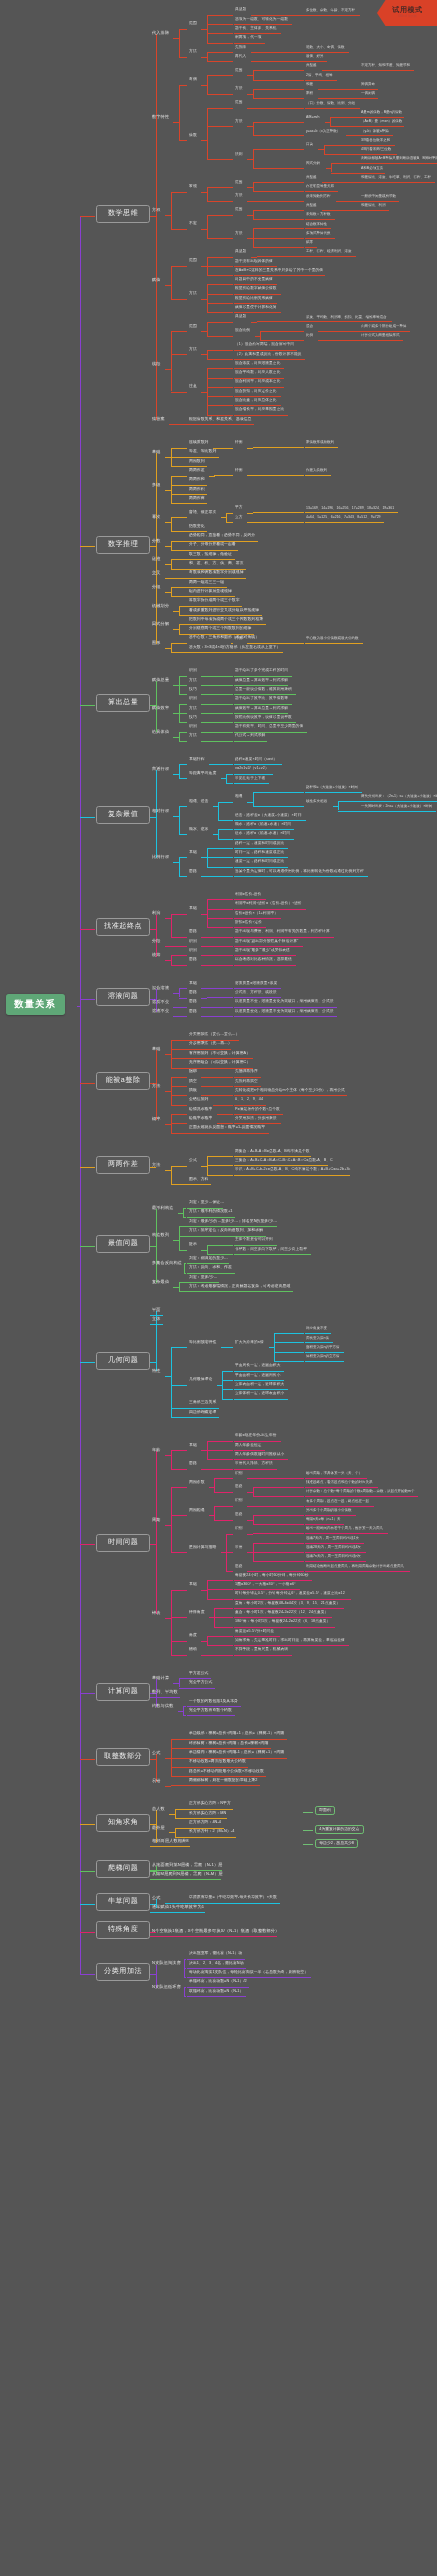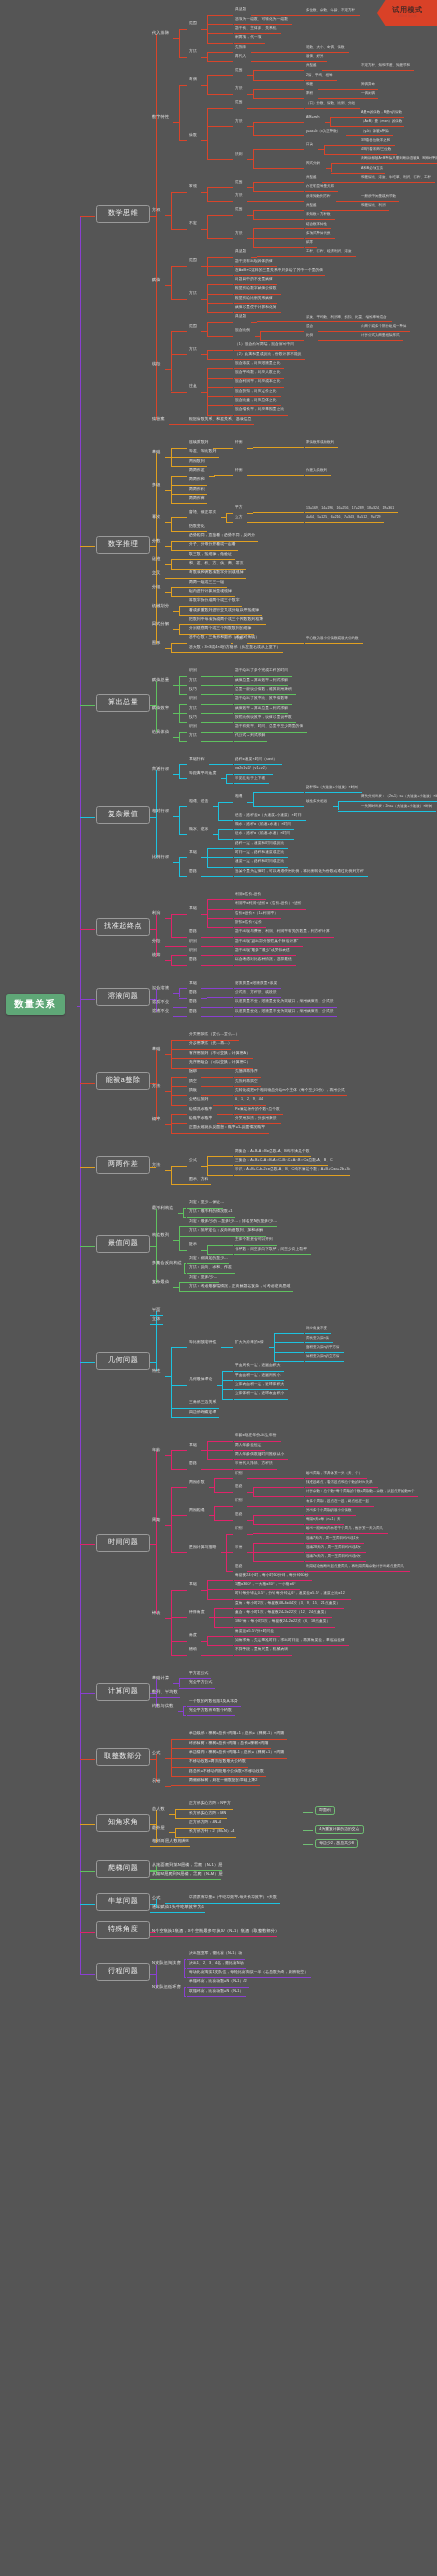--- a/index.html
+++ b/index.html
@@ -1277,21 +1277,21 @@
     <div class="ul" style="left: 187px; top: 1903px; width: 93px; border-top-color: rgb(28, 195, 224);"></div>
     <div class="ln h" style="left: 156px; top: 1912px; border-top-color: rgb(28, 195, 224);"></div>
     <div class="node lvl-2" style="left: 152px; top: 1905px; font-size: 4.1px;">通常赋值1头牛吃草效率为1</div>
     <div class="ul" style="left: 150px; top: 1912px; width: 55px; border-top-color: rgb(28, 195, 224);"></div>
     <div class="node lvl-1" style="left: 96px; top: 1921px; width: 39px;">特殊角度</div>
     <div class="ln h" style="left: 149px; top: 1932px; width: 6.6px; border-top-color: rgb(224, 35, 106);"></div>
     <div class="ln v" style="left: 156px; top: 1932px; height: 0px; border-left-color: rgb(224, 35, 106);"></div>
     <div class="ln h" style="left: 156px; top: 1936px; border-top-color: rgb(224, 35, 106);"></div>
     <div class="node lvl-2" style="left: 152px; top: 1929px; font-size: 4.1px;">N个空瓶换1瓶酒，X个空瓶最多可换X/（N-1）瓶酒（取整数部分）</div>
     <div class="ul" style="left: 150px; top: 1936px; width: 127px; border-top-color: rgb(224, 35, 106);"></div>
-    <div class="node lvl-1" style="left: 96px; top: 1963px; width: 39px;">行程问题</div>
+    <div class="node lvl-1" style="left: 96px; top: 1963px; width: 39px;">分类用加法</div>
     <div class="ln h" style="left: 149px; top: 1974px; width: 6.6px; border-top-color: rgb(138, 63, 209);"></div>
     <div class="ln v" style="left: 156px; top: 1965px; height: 23px; border-left-color: rgb(138, 63, 209);"></div>
     <div class="ln h" style="left: 156px; top: 1968px; border-top-color: rgb(138, 63, 209);"></div>
     <div class="node lvl-2" style="left: 152px; top: 1961px; font-size: 4.1px;">N支队伍淘汰赛</div>
     <div class="ln h" style="left: 184px; top: 1968px; width: 0px; border-top-color: rgb(138, 63, 209);"></div>
     <div class="ln v" style="left: 184px; top: 1959px; height: 18.6px; border-left-color: rgb(138, 63, 209);"></div>
     <div class="ln h" style="left: 184px; top: 1959px; width: 2.2px; border-top-color: rgb(138, 63, 209);"></div>
     <div class="node lvl-3" style="left: 189px; top: 1952px; font-size: 3.8px;">决出冠亚军，需比赛（N-1）场</div>
     <div class="ul" style="left: 187px; top: 1959px; width: 58px; border-top-color: rgb(138, 63, 209);"></div>
     <div class="ln h" style="left: 184px; top: 1968px; width: 2.2px; border-top-color: rgb(138, 63, 209);"></div>

